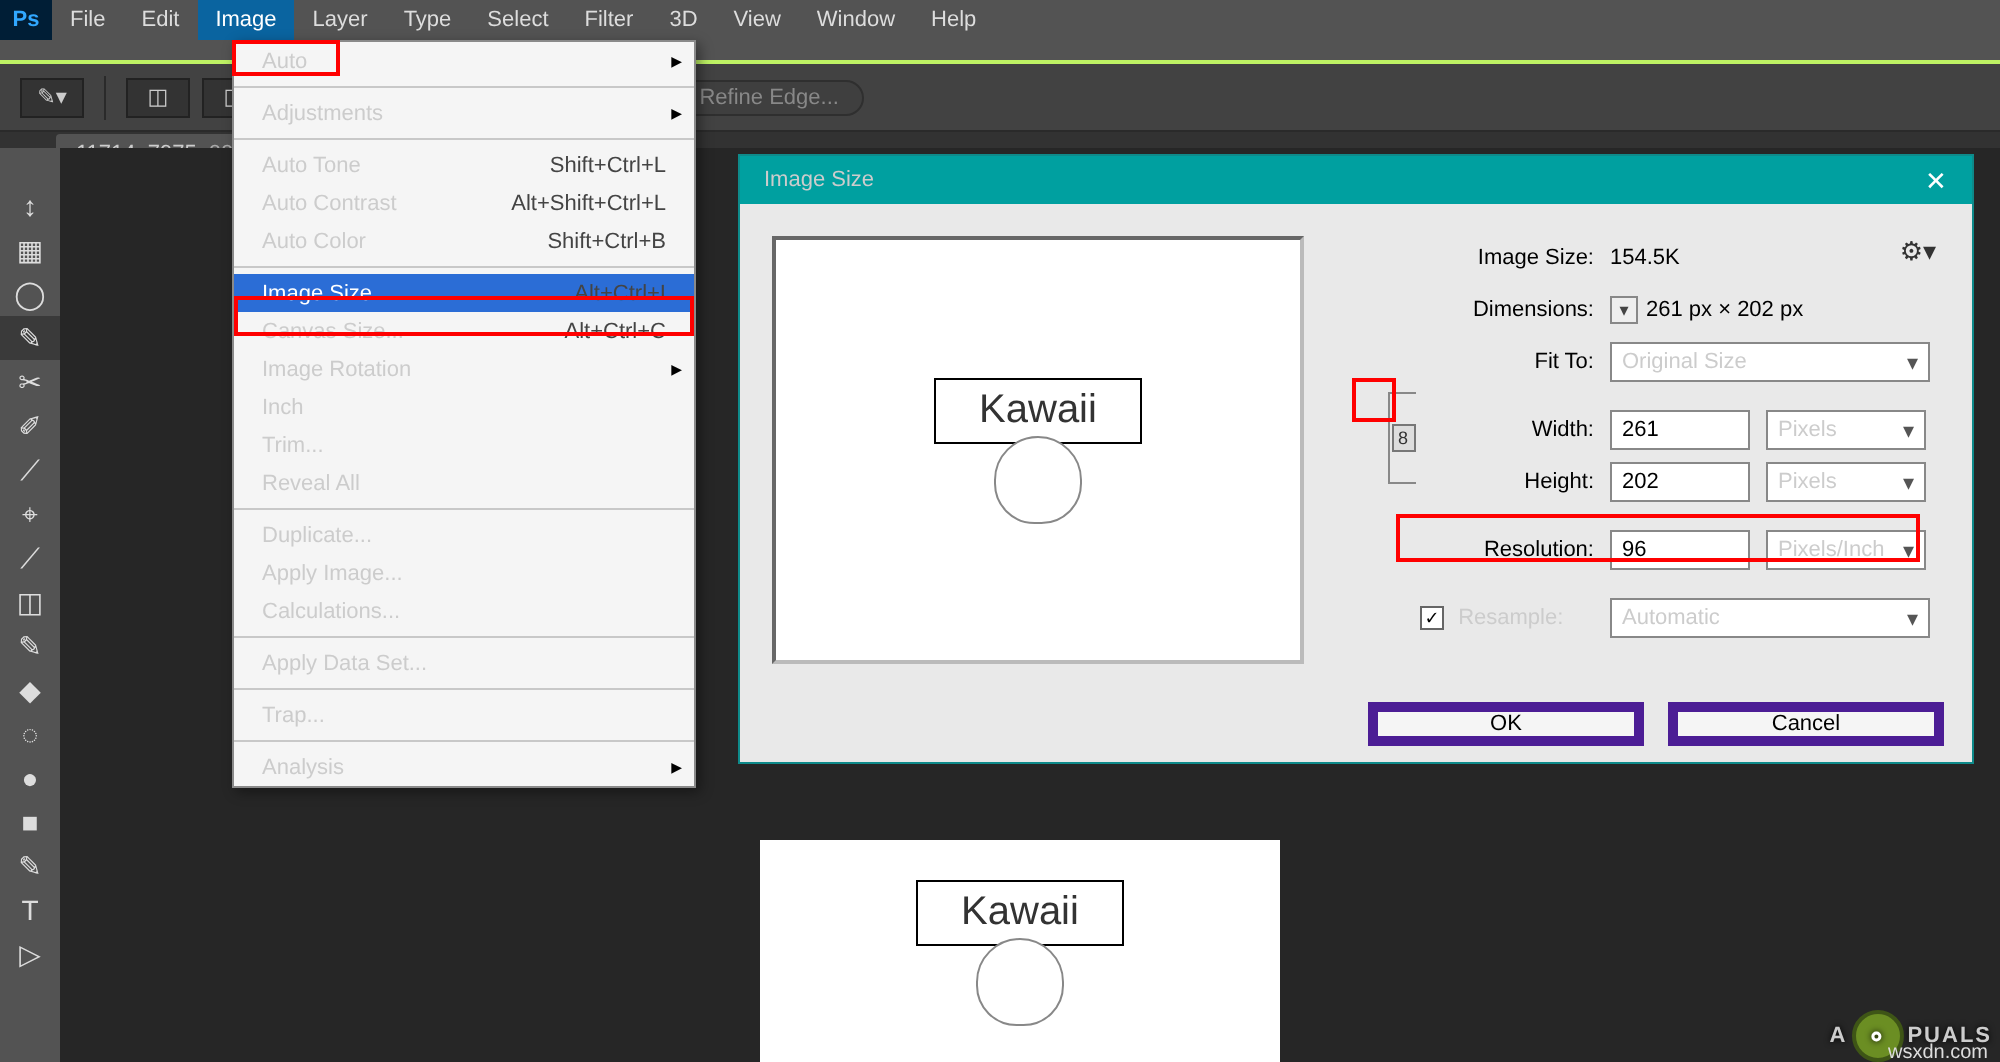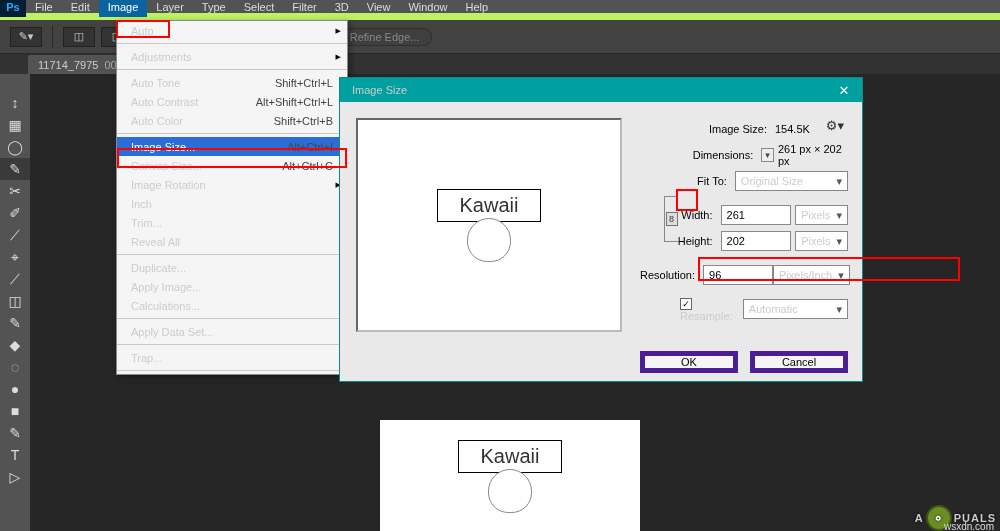--- a/index.html
+++ b/index.html
@@ -1,17 +1,17 @@
 <!DOCTYPE html>
 <html><head>
 <meta charset="utf-8">
 <style>
 *{box-sizing:border-box;margin:0;padding:0;font-family:"Segoe UI",Tahoma,sans-serif;font-size:11px;color:#ccc;user-select:none}
 body{width:1000px;height:531px;background:#535353;overflow:hidden;position:relative}
-.menubar{height:20px;background:#535353;display:flex;align-items:center;border-bottom:7px solid #bef264}
+.menubar{height:32px;background:#535353;display:flex;align-items:flex-start;border-bottom:2px solid #bef264}
 .ps-logo{width:26px;height:20px;background:#001e36;color:#31a8ff;display:flex;align-items:center;justify-content:center;font-weight:bold;font-size:11px}
 .menubar-item{padding:0 9px;height:20px;display:flex;align-items:center;color:#ddd}
 .menubar-item.active{background:#0a64a0;color:#fff}
 .optionsbar{height:34px;background:#424242;border-bottom:1px solid #2a2a2a;display:flex;align-items:center;padding-left:10px;gap:6px}
 .opt-icon{width:32px;height:20px;background:#333;border:1px solid #222;display:flex;align-items:center;justify-content:center;color:#ccc}
 .divider{width:1px;height:22px;background:#2a2a2a;margin:0 4px}
 .checkbox{display:flex;align-items:center;gap:4px;color:#ccc}
 .checkbox-box{width:12px;height:12px;background:#333;border:1px solid #666;display:flex;align-items:center;justify-content:center;color:#ccc;font-size:8px}
 .pill-btn{padding:2px 12px;background:#3f3f3f;border:1px solid #2f2f2f;border-radius:10px;color:#888}
 .tabbar{height:20px;background:#323232;display:flex;align-items:flex-end;padding-left:28px}
@@ -23,21 +23,21 @@
 .canvas-area{position:absolute;left:30px;top:74px;right:0;bottom:0;background:#262626}
 .dropdown{position:absolute;left:116px;top:20px;width:232px;background:#f5f5f5;border:1px solid #8a8a8a;box-shadow:2px 2px 6px rgba(0,0,0,.4);color:#000;z-index:10}
 .dd-item{height:19px;display:flex;align-items:center;justify-content:space-between;padding:0 14px;color:#000;position:relative}
 .dd-item.highlighted{background:#2b6dd6;color:#fff}
 .dd-item.highlighted *{color:#fff}
 .dd-item.disabled{color:#999}
 .dd-item .shortcut{color:#444;font-size:11px}
 .dd-sub::after{content:"▶";position:absolute;right:6px;font-size:7px;color:inherit}
 .dd-sep{height:1px;background:#c8c8c8;margin:3px 0}
 .redbox{position:absolute;border:2px solid red;pointer-events:none;z-index:20}
-.dialog{position:absolute;left:339px;top:77px;width:524px;height:305px;background:#e9e9e9;border:1px solid #0e8a8a;z-index:15}
+.dialog{position:absolute;left:369px;top:77px;width:618px;height:305px;background:#e9e9e9;border:1px solid #0e8a8a;z-index:15}
 .dlg-title{height:24px;background:#00a0a0;display:flex;align-items:center;padding-left:12px;color:#fff;font-size:12px}
 .dlg-close{position:absolute;right:0;top:0;width:36px;height:24px;display:flex;align-items:center;justify-content:center;color:#fff;font-size:13px}
 .dlg-body{position:absolute;left:0;top:24px;right:0;bottom:0}
 .preview{position:absolute;left:16px;top:16px;width:266px;height:214px;background:#fff;border:2px inset #bbb;display:flex;align-items:center;justify-content:center;color:#000}
 .fields{position:absolute;left:300px;top:14px;right:14px;color:#000}
 .field-row{display:flex;align-items:center;height:26px}
 .field-label{width:135px;text-align:right;padding-right:8px;color:#000}
 .field-value{color:#000}
 .input{background:#fff;border:1px solid #888;height:20px;padding:0 5px;color:#000}
 .select{background:#fff;border:1px solid #888;height:20px;padding:0 5px;color:#000;display:flex;align-items:center;justify-content:space-between}
@@ -175,20 +175,23 @@
     </div>
     <div class="dd-sep"></div>
     <div class="dd-item disabled">
       <span>Apply Data Set...</span>
     </div>
     <div class="dd-sep"></div>
     <div class="dd-item disabled">
       <span>Trap...</span>
     </div>
     <div class="dd-sep"></div>
+    <div class="dd-item dd-sub">
+      <span>Analysis</span>
+    </div>
   </div>
 
 <div class="redbox" style="left:116px;top:20px;width:54px;height:18px"></div>
 <div class="redbox" style="left:117px;top:148px;width:230px;height:20px"></div>
 
 <div class="dialog">
   <div class="dlg-title">
     <span>Image Size</span>
   </div>
   <div class="dlg-close">✕</div>

